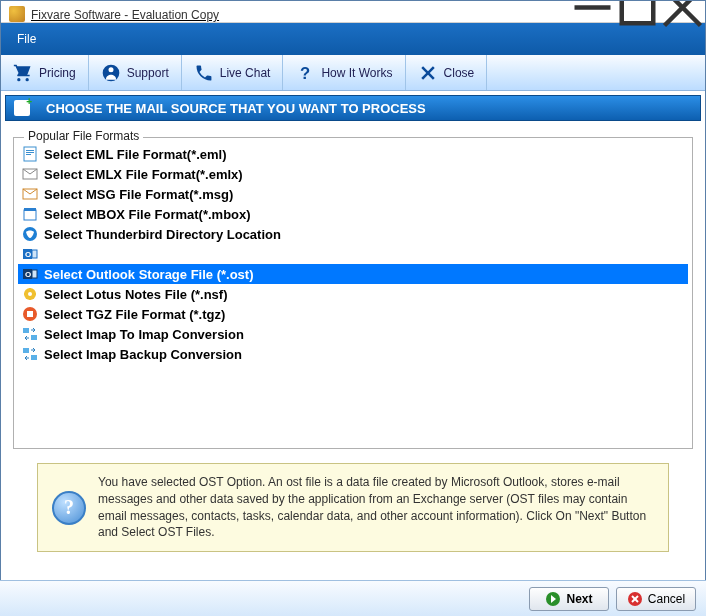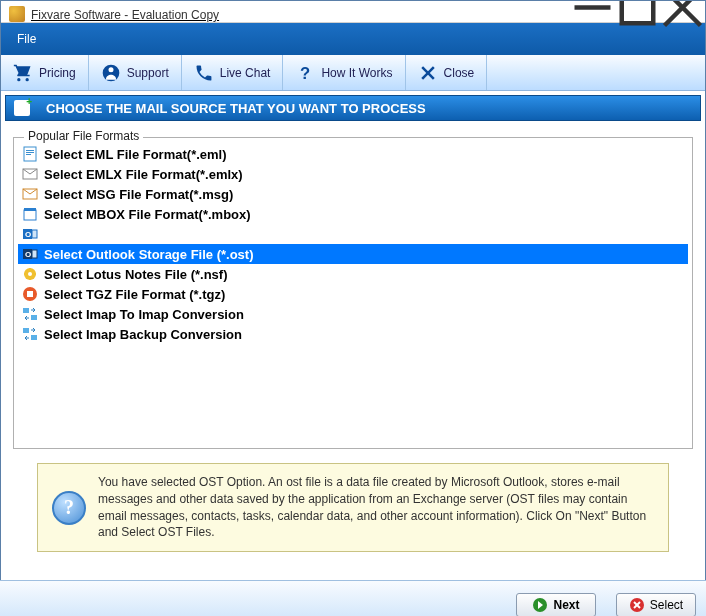--- a/index.html
+++ b/index.html
@@ -29,21 +29,21 @@
 .list-item { display: flex; align-items: center; gap: 6px; padding: 2px 4px; font-size: 13px; color: #000; font-weight: 600; cursor: pointer; }
 .list-item.selected { background: #0078ff; color: #fff; }
 .li-icon { width: 16px; height: 16px; flex-shrink: 0; display: flex; align-items: center; justify-content: center; }
 .li-icon svg { width: 16px; height: 16px; }
 
 .info-box { margin: 14px 24px 0; border: 1px solid #c9c383; background: #fdfbe0; padding: 10px 14px; display: flex; gap: 12px; align-items: center; }
 .info-icon { width: 34px; height: 34px; border-radius: 50%; background: radial-gradient(circle at 35% 30%, #bfe0ff, #4a8fd6); border: 2px solid #3a7fc6; display: flex; align-items: center; justify-content: center; flex-shrink: 0; }
 .info-icon span { color: #fff; font-weight: bold; font-size: 20px; font-family: serif; }
 .info-text { font-size: 12px; color: #333; line-height: 1.4; }
 
-.footer { position: absolute; bottom: 0; left: 0; right: 0; height: 36px; background: linear-gradient(#f8fbff, #d5e8fb); border-top: 1px solid #9fbfe0; display: flex; justify-content: flex-end; align-items: flex-start; padding: 12px 10px; gap: 20px; }
+.footer { position: absolute; bottom: 0; left: 0; right: 0; height: 36px; background: linear-gradient(#f8fbff, #d5e8fb); border-top: 1px solid #9fbfe0; display: flex; justify-content: flex-end; align-items: center; padding: 12px 10px; gap: 7px; }
 .btn { min-width: 80px; height: 24px; border: 1px solid #8a9bb0; border-radius: 3px; background: linear-gradient(#fefefe, #e0e6ee); display: flex; align-items: center; justify-content: center; gap: 5px; font-size: 12px; cursor: pointer; padding: 0 8px; }
 .btn .b-icon { width: 16px; height: 16px; display: flex; align-items: center; justify-content: center; }
 .btn.next span.label { font-weight: bold; }
 .btn .b-icon svg { width: 16px; height: 16px; }
 </style>
 </head>
 <body>
 
 <div class="titlebar">
   <div class="app-icon"></div>
@@ -161,20 +161,29 @@
       <div class="list-item">
         <span class="li-icon">
             <svg viewBox="0 0 16 16">
               <rect x="2" y="4" width="12" height="10" fill="#fff" stroke="#2a7fd0"></rect>
               <rect x="2" y="2" width="12" height="3" fill="#2a7fd0"></rect>
             </svg>
           </span>
         <span>Select MBOX File Format(*.mbox)</span>
       </div>
 
+      <div class="list-item">
+        <span class="li-icon">
+            <svg viewBox="0 0 16 16">
+              <circle cx="8" cy="8" r="7" fill="#1e7fd4"></circle>
+              <path d="M4 6c2-2 6-2 8 0-1 4-3 6-4 6s-3-2-4-6z" fill="#fff"></path>
+            </svg>
+          </span>
+        <span>Select Thunderbird Directory Location</span>
+      </div>
 
       <div class="list-item">
         <span class="li-icon">
             <svg viewBox="0 0 16 16">
               <rect x="1" y="3" width="9" height="10" fill="#1b6fc4"></rect>
               <text x="3" y="11" font-size="8" fill="#fff" font-weight="bold">O</text>
               <rect x="10" y="4" width="5" height="8" fill="#cfe4f8" stroke="#1b6fc4"></rect>
             </svg>
           </span>
       </div>
@@ -255,15 +264,15 @@
     <span class="label">Next</span>
   </div>
   <div class="btn">
     <span class="b-icon">
         <svg viewBox="0 0 16 16">
           <circle cx="8" cy="8" r="7" fill="#d83030"></circle>
           <line x1="5" y1="5" x2="11" y2="11" stroke="#fff" stroke-width="2"></line>
           <line x1="11" y1="5" x2="5" y2="11" stroke="#fff" stroke-width="2"></line>
         </svg>
       </span>
-    <span>Select</span>
+    <span>Cancel</span>
   </div>
 </div>
 
 </body></html>

